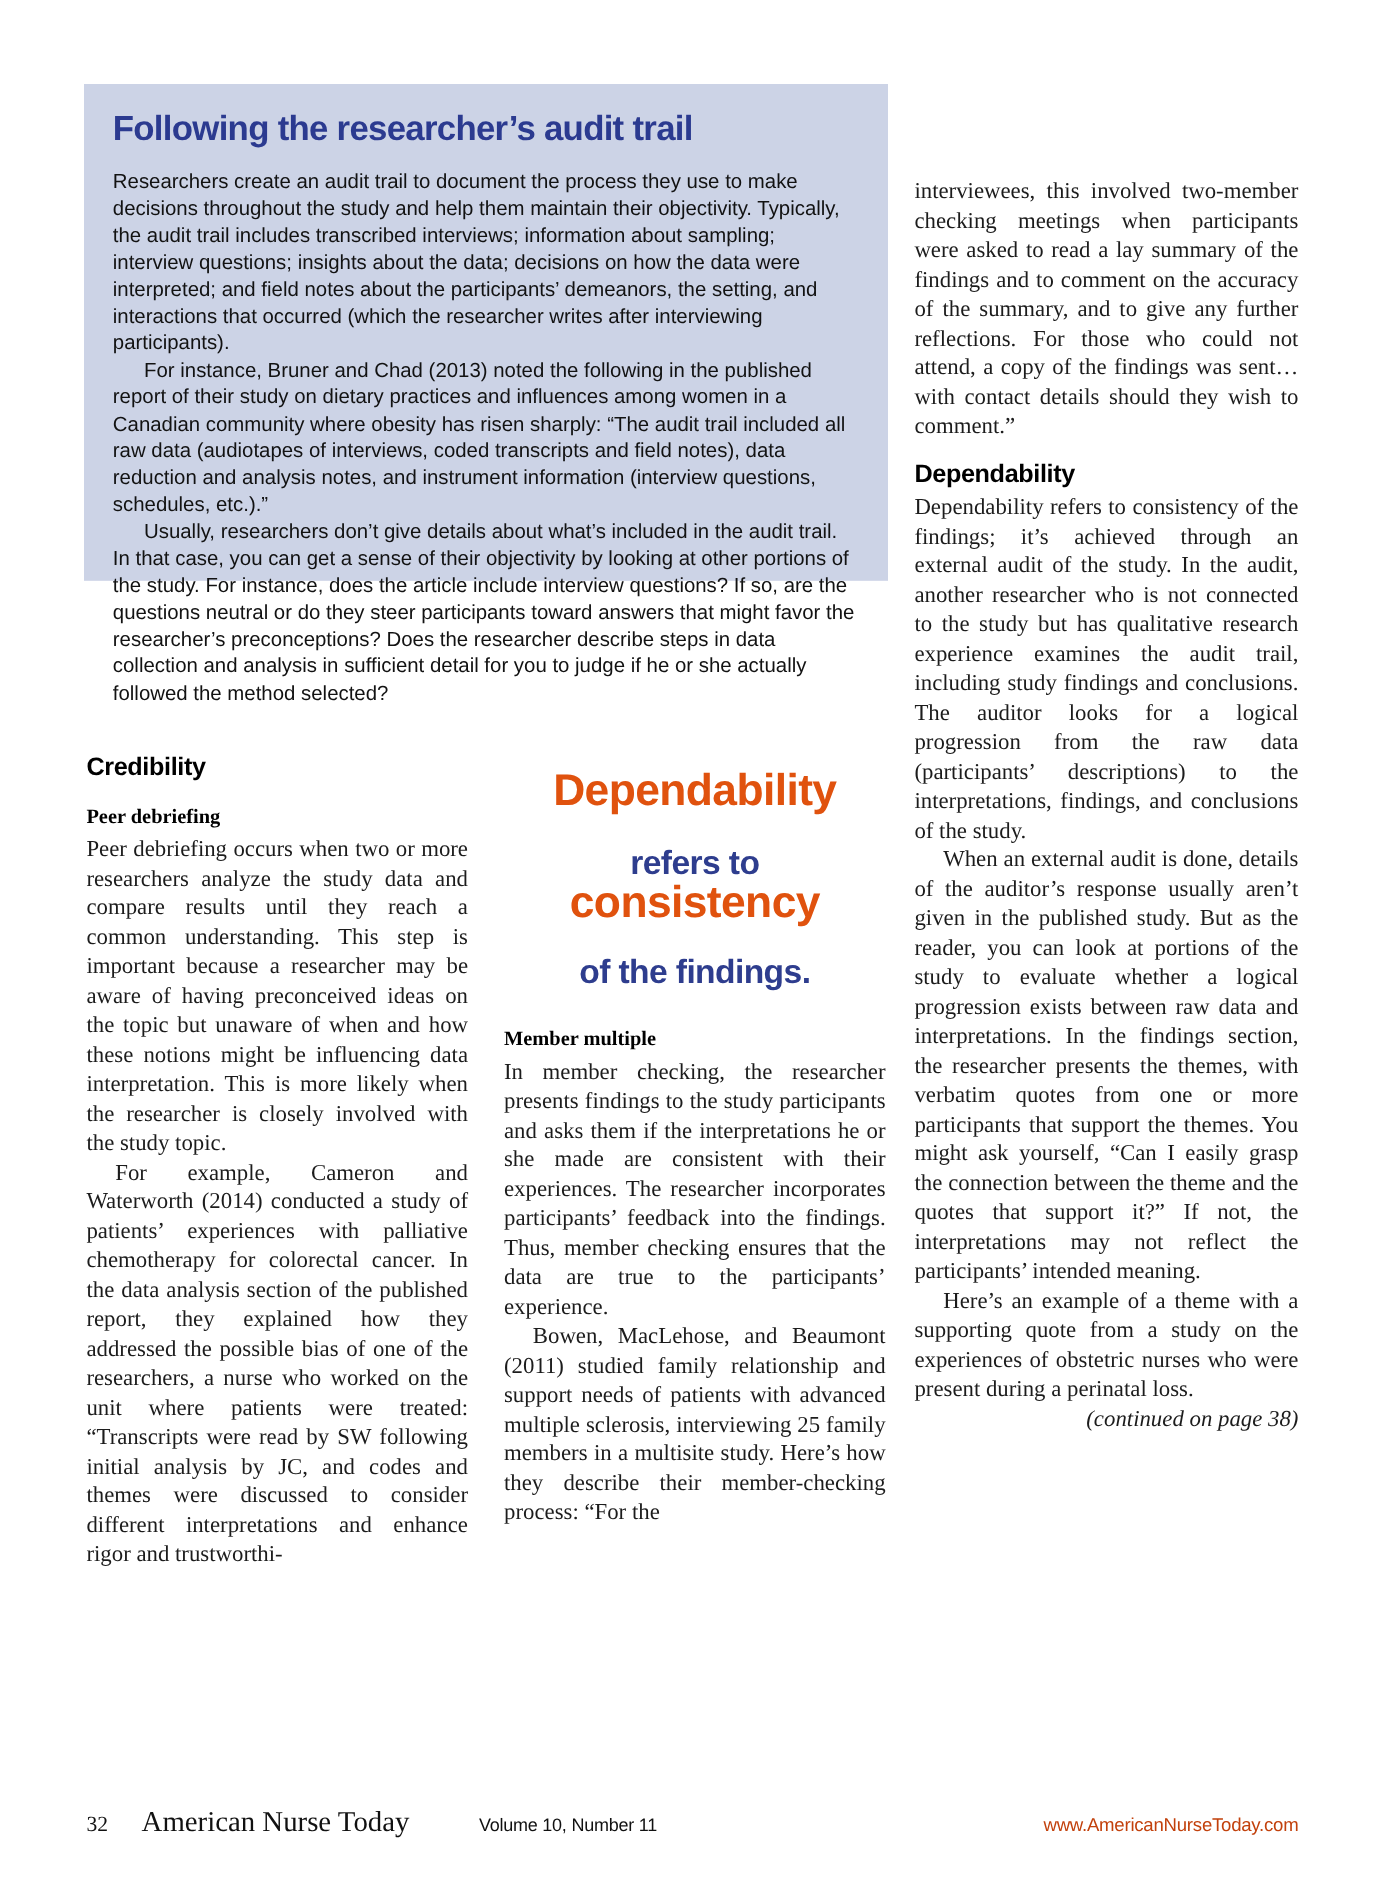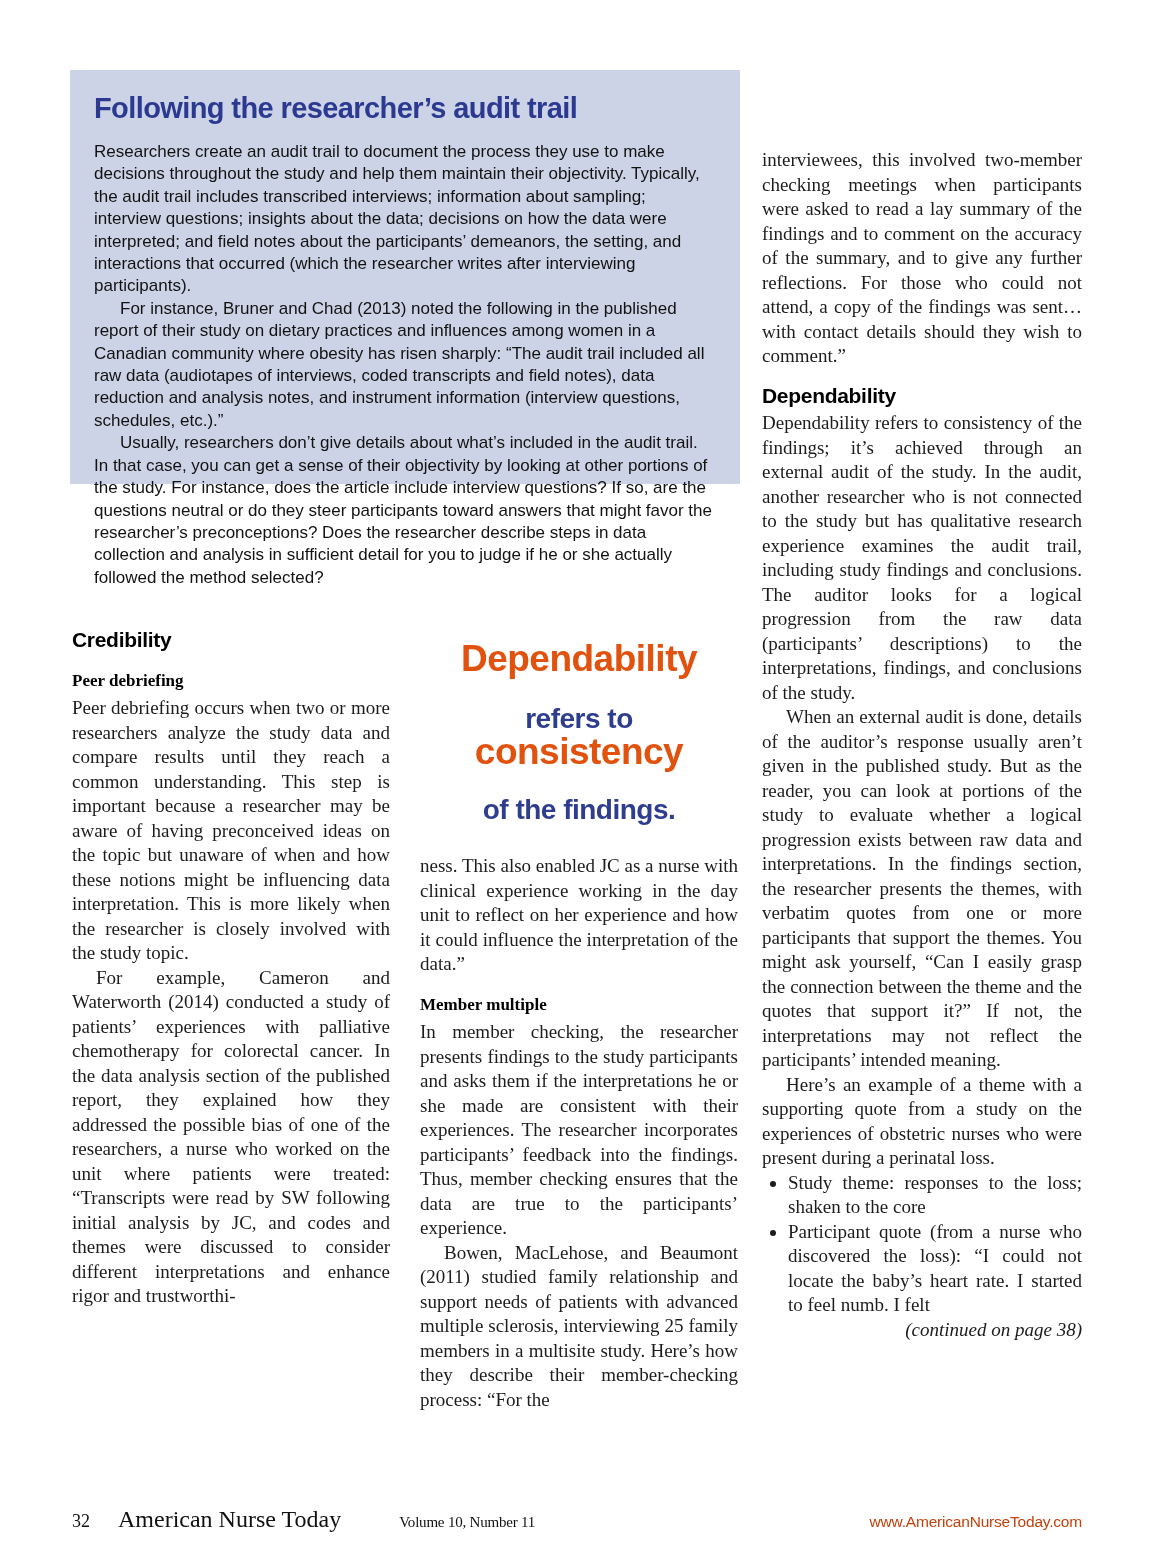--- a/index.html
+++ b/index.html
@@ -56,21 +56,21 @@
   .continued-note { text-align:right; font-style:italic; margin-top:0; }
 
   
   .footer {
     position:absolute; left:72px; top:1506px; width:1010px;
     display:flex; align-items:baseline;
   }
   .footer .pgnum { font-size:18px; color:#111; }
   .footer .pub   { font-size:24px; color:#111; margin-left:28px; }
   .footer .issue {
-    font-family:Liberation Serif, serif; font-size:15px; color:#111;
+    font-family:Liberation Sans, sans-serif; font-size:15px; color:#111;
     margin-left:58px; letter-spacing:-0.2px;
   }
   .footer .site {
     margin-left:auto; font-family:"Liberation Sans", sans-serif; font-size:15.5px;
     color:#c2410c; letter-spacing:-0.2px;
   }
 </style>
 </head>
 <body>
 
@@ -89,36 +89,31 @@
     <p>Peer debriefing occurs when two or more researchers analyze the study data and compare results until they reach a common understanding. This step is important because a researcher may be aware of having preconceived ideas on the topic but unaware of when and how these notions might be influencing data interpretation. This is more likely when the researcher is closely involved with the study topic.</p>
     <p class="indent">For example, Cameron and Waterworth (2014) conducted a study of patients’ experiences with palliative chemotherapy for colorectal cancer. In the data analysis section of the published report, they explained how they addressed the possible bias of one of the researchers, a nurse who worked on the unit where patients were treated: “Transcripts were read by SW following initial analysis by JC, and codes and themes were discussed to consider different interpretations and enhance rigor and trustworthi-</p>
   </div>
 
   <div class="col col-mid">
     <div class="pullquote">
       <div class="pq-line1">Dependability</div>
       <div class="pq-line2"><span>refers to </span><span class="pq-em">consistency</span></div>
       <div class="pq-line3">of the findings.</div>
     </div>
-    <p>ness. This also enabled JC as a nurse with clinical experience working in the day unit to reflect on her experience and how it could influence the interpretation of the data.”</p>
     <h3 class="sub">Member multiple</h3>
     <p>In member checking, the researcher presents findings to the study participants and asks them if the interpretations he or she made are consistent with their experiences. The researcher incorporates participants’ feedback into the findings. Thus, member checking ensures that the data are true to the participants’ experience.</p>
     <p class="indent">Bowen, MacLehose, and Beaumont (2011) studied family relationship and support needs of patients with advanced multiple sclerosis, interviewing 25 family members in a multisite study. Here’s how they describe their member-checking process: “For the</p>
   </div>
 
   <div class="col col-right">
     <p>interviewees, this involved two-member checking meetings when participants were asked to read a lay summary of the findings and to comment on the accuracy of the summary, and to give any further reflections. For those who could not attend, a copy of the findings was sent…with contact details should they wish to comment.”</p>
     <h2 class="section gap-top">Dependability</h2>
     <p>Dependability refers to consistency of the findings; it’s achieved through an external audit of the study. In the audit, another researcher who is not connected to the study but has qualitative research experience examines the audit trail, including study findings and conclusions. The auditor looks for a logical progression from the raw data (participants’ descriptions) to the interpretations, findings, and conclusions of the study.</p>
     <p class="indent">When an external audit is done, details of the auditor’s response usually aren’t given in the published study. But as the reader, you can look at portions of the study to evaluate whether a logical progression exists between raw data and interpretations. In the findings section, the researcher presents the themes, with verbatim quotes from one or more participants that support the themes. You might ask yourself, “Can I easily grasp the connection between the theme and the quotes that support it?” If not, the interpretations may not reflect the participants’ intended meaning.</p>
     <p class="indent">Here’s an example of a theme with a supporting quote from a study on the experiences of obstetric nurses who were present during a perinatal loss.</p>
-    <ul class="bullets">
-      <li>Study theme: responses to the loss; shaken to the core</li>
-      <li>Participant quote (from a nurse who discovered the loss): “I could not locate the baby’s heart rate. I started to feel numb. I felt</li>
-    </ul>
     <p class="continued-note">(continued on page 38)</p>
   </div>
 
   <div class="footer">
     <span class="pgnum">32</span>
     <span class="pub">American Nurse Today</span>
     <span class="issue">Volume 10, Number 11</span>
     <span class="site">www.AmericanNurseToday.com</span>
   </div>
 

